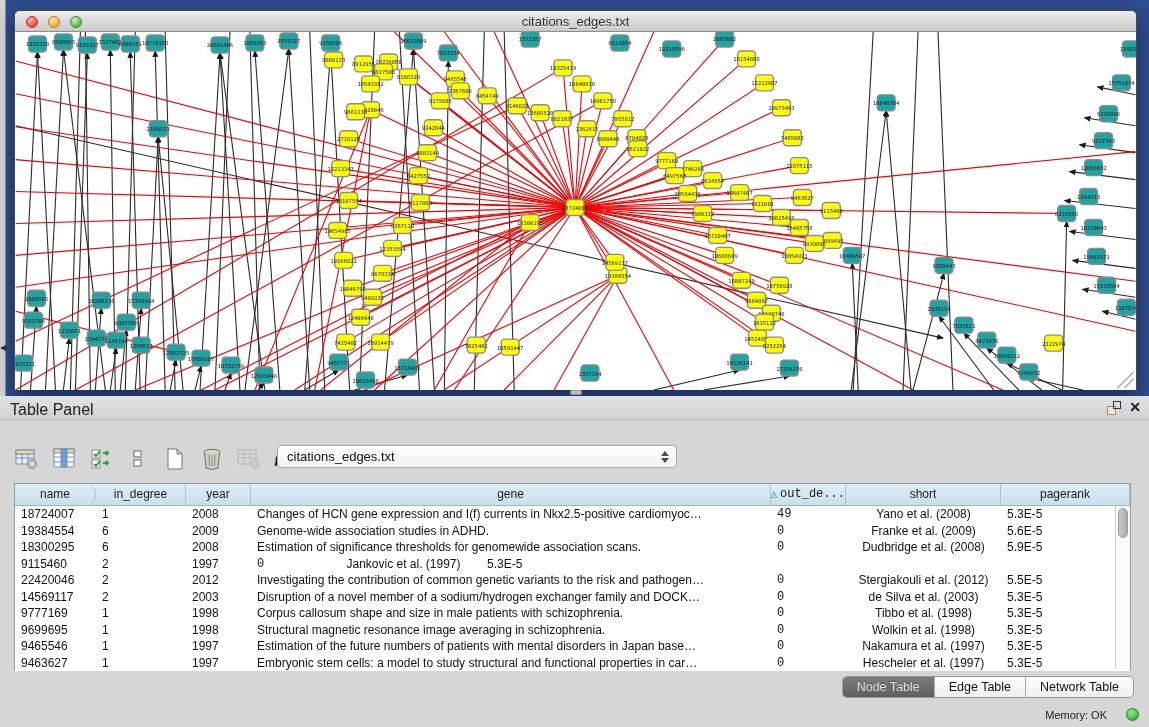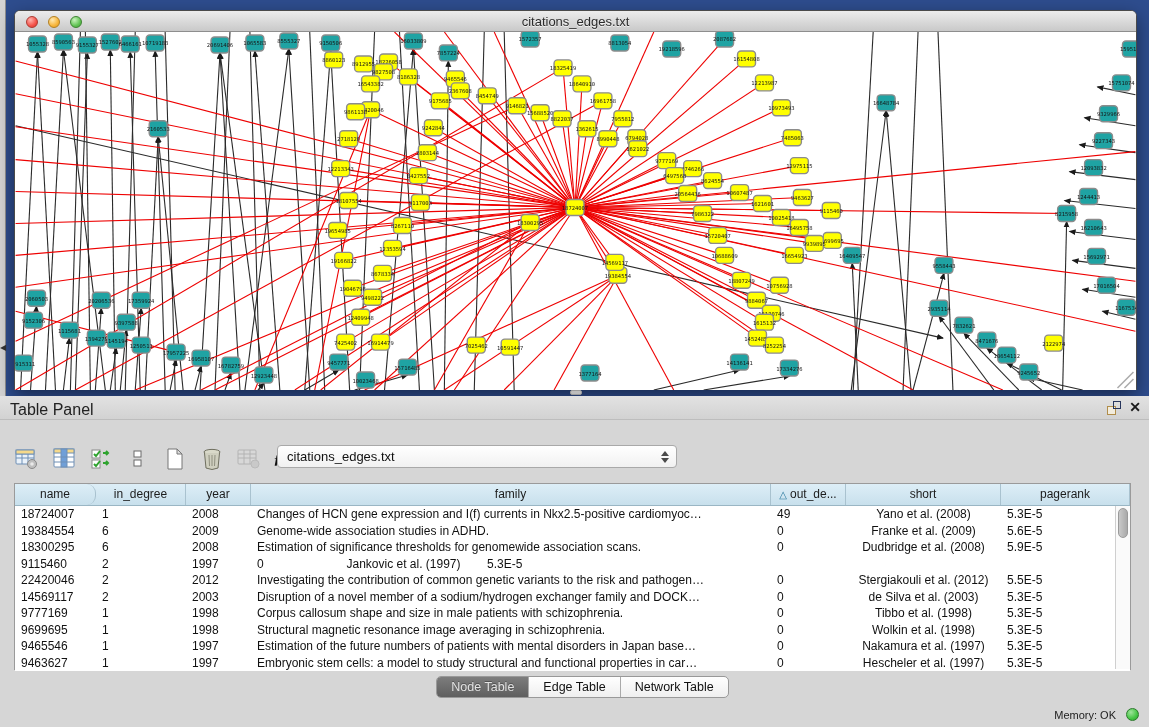--- a/index.html
+++ b/index.html
@@ -34,29 +34,29 @@
   .combo .arrows .up{top:1px;border-bottom:5px solid #4a4a4a;}
   .combo .arrows .dn{bottom:1px;border-top:5px solid #4a4a4a;}
   .tablewrap{position:absolute;left:14px;top:87px;width:1117px;height:187px;border:1px solid #9a9a9a;background:#fff;}
   .thead{display:flex;height:22px;background:linear-gradient(#ddeef7,#c8e0ec);border-bottom:1px solid #9ab6c4;}
   .th{font-size:12px;color:#1c1c1c;text-align:center;line-height:21px;border-right:1px solid #a9c2cf;overflow:hidden;white-space:nowrap;}
   .sort-tri{color:#2b7a9e;font-size:10px;margin-right:3px;}
   .tbody{position:relative;}
   .tr{display:flex;height:16.5px;background:#fff;}
   .td{font-size:12px;color:#111;line-height:16px;white-space:nowrap;overflow:hidden;padding-left:6px;}
   .td.center{text-align:center;padding-left:0;}
-  .c0{width:81px;border-radius:9px;}.c1{width:90px;}.c2{width:65px;}.c3{width:520px;}.c4{width:75px;}.c5{width:155px;}.c6{flex:1;}
+  .c0{width:81px;border-radius:9px;}.c1{width:90px;}.c2{width:65px;}.c3{width:520px;}.c4{width:75px;font-family:Liberation Mono, monospace;}.c5{width:155px;}.c6{flex:1;}
   .vscroll{position:absolute;right:0;top:22px;bottom:0;width:15px;background:#fafafa;border-left:1px solid #cfcfcf;}
   .vthumb{position:absolute;left:2px;top:2px;width:10px;height:30px;border-radius:6px;background:linear-gradient(90deg,#c9c9c9,#a9a9a9);border:1px solid #9a9a9a;}
-  .tabsrow{position:absolute;left:0;top:278px;width:1134px;height:28px;display:flex;justify-content:center;padding-left:31px;}
+  .tabsrow{position:absolute;left:0;top:278px;width:1134px;height:28px;display:flex;justify-content:flex-end;padding-left:31px;}
   .seg{display:flex;height:22px;margin-top:2px;border:1px solid #999;border-radius:5px;overflow:hidden;background:linear-gradient(#ffffff,#efefef);}
   .seg .s{font-size:12.5px;color:#111;line-height:21px;padding:0 14px;border-right:1px solid #aaa;}
   .seg .s:last-child{border-right:none;}
   .seg .s.sel{background:linear-gradient(#7d7d7d,#5f5f5f);color:#e2e2e2;text-shadow:0 -1px 0 rgba(0,0,0,.3);}
-  .statusbar{position:absolute;left:0;top:306px;width:1149px;height:25px;display:flex;justify-content:flex-end;align-items:center;gap:10px;padding-right:10px;}
+  .statusbar{position:absolute;left:0;top:306px;width:1149px;height:25px;display:flex;justify-content:flex-end;align-items:center;gap:19px;padding-right:10px;}
   .mem-label{font-size:11px;color:#222;}
   .mem-dot{width:13px;height:13px;border-radius:50%;background:radial-gradient(circle at 35% 30%,#9fe39b,#44c544 60%,#2f9c2f);border:1px solid #2a7a2a;}
   .divider-grip{position:absolute;left:570px;top:-6px;width:12px;height:5px;border-radius:2px;background:#bdbdbd;border:1px solid #9a9a9a;}
 </style>
 </head>
 <body>
 
 <div class="stage">
 
   <div class="net-area">
@@ -890,21 +890,21 @@
           <i class="up"></i>
           <i class="dn"></i>
         </span>
     </div>
 
     <div class="tablewrap">
       <div class="thead" id="thead">
           <div class="th c0">name</div>
           <div class="th c1">in_degree</div>
           <div class="th c2">year</div>
-          <div class="th c3">family</div>
+          <div class="th c3">gene</div>
           <div class="th c4"><span class="sort-tri">△</span>out_de...</div>
           <div class="th c5">short</div>
           <div class="th c6">pagerank</div>
         </div>
       <div class="tbody" id="tbody">
           <div class="tr">
             <div class="td c0">18724007</div>
             <div class="td c1">1</div>
             <div class="td c2">2008</div>
             <div class="td c3">Changes of HCN gene expression and I(f) currents in Nkx2.5-positive cardiomyoc…</div>

